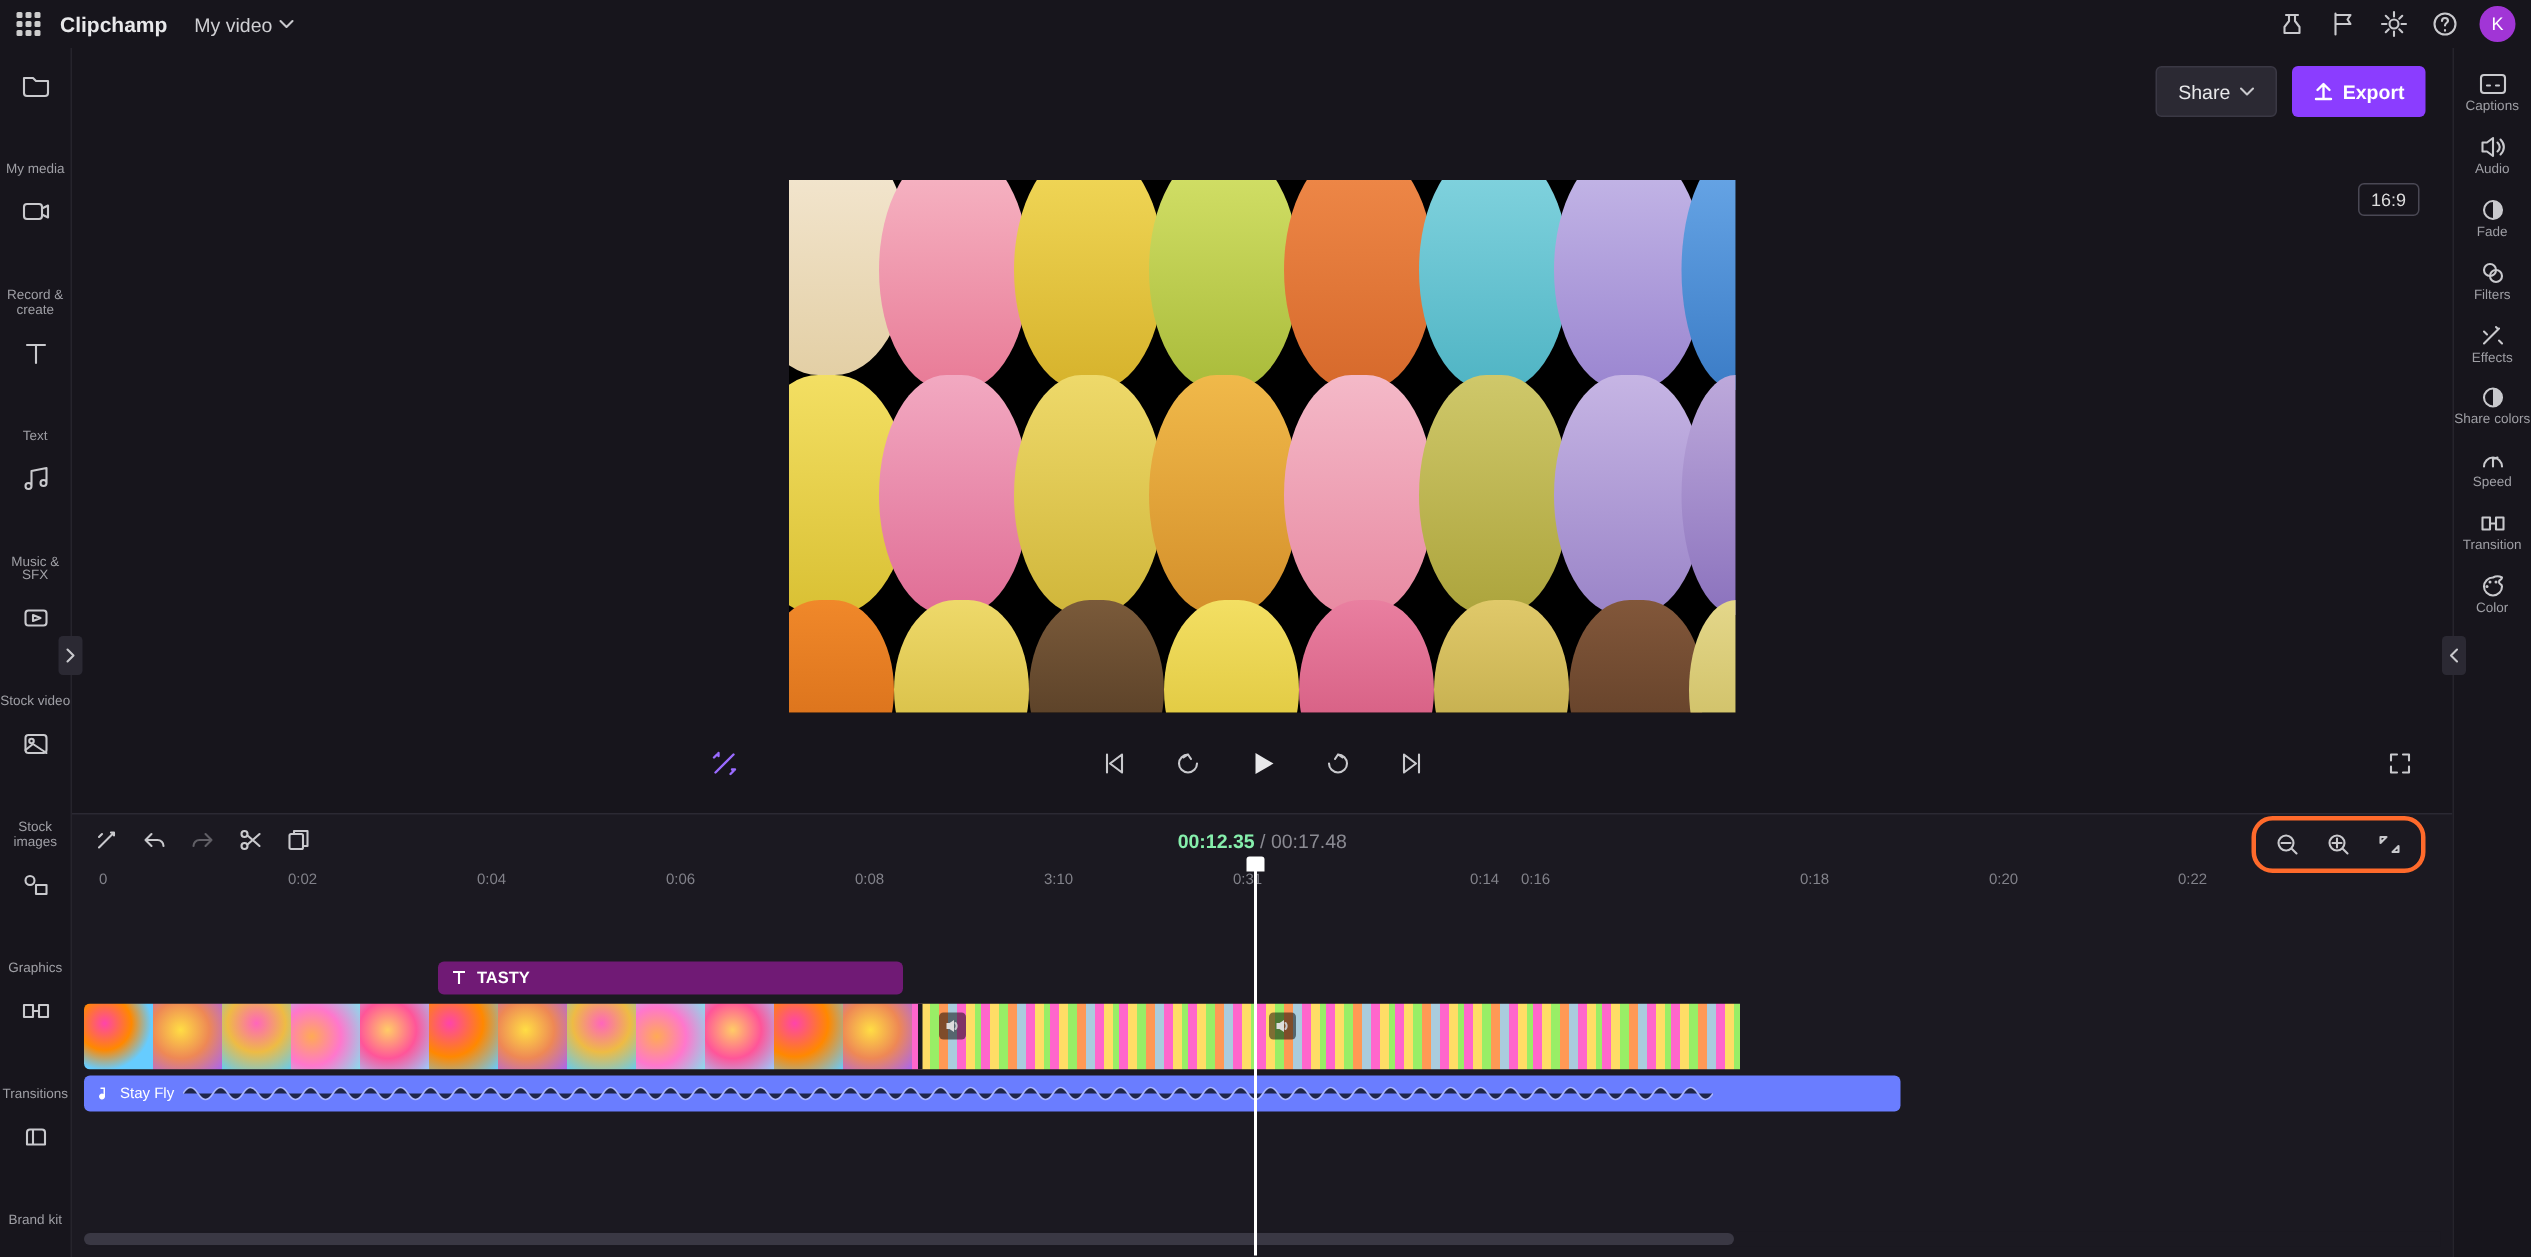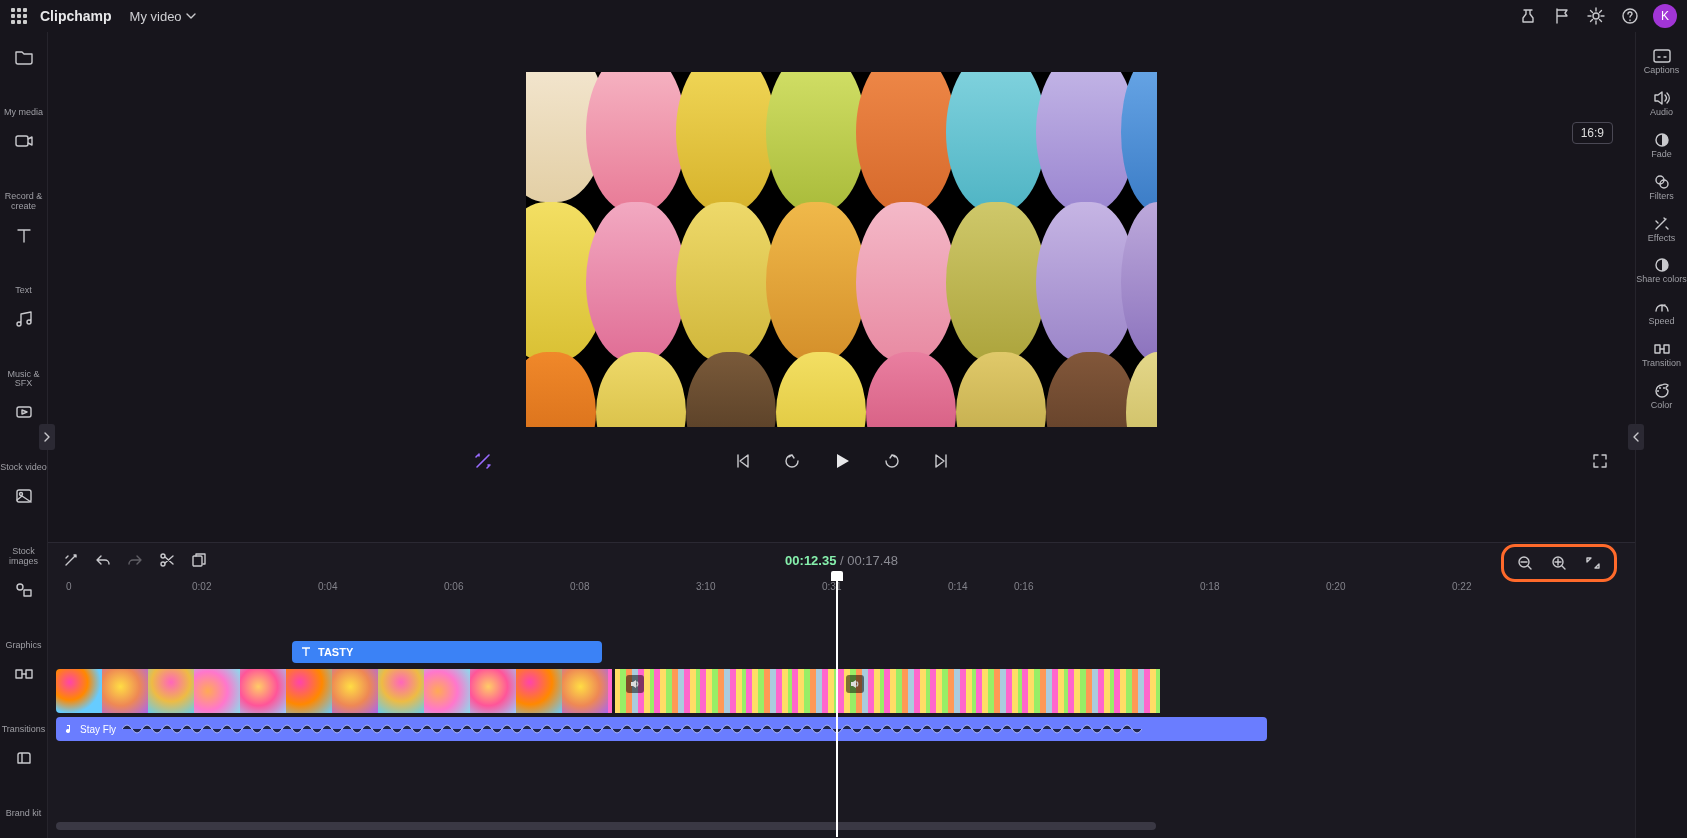--- a/index.html
+++ b/index.html
@@ -119,21 +119,21 @@
     border: 3px solid #ff6a2b; border-radius:14px;
     padding: 3px 8px; display:flex; gap:8px; align-items:center;
   }
   .tl-ruler {
     height: 24px; position:relative; margin: 0 8px; font-size:10px; color:#82828a;
   }
   .tl-ruler .tick { position:absolute; top:4px; }
   .tl-tracks {
     position:relative; margin: 40px 8px 0; height: 160px;
   }
-  .track-text { position:absolute; top:0; left: 236px; width: 310px; height:22px; background:#3b82f6; border-radius:4px; display:flex; align-items:center; gap:6px; padding:0 8px; font-size:11px; font-weight:600; color:#fff;}
+  .track-text { position:absolute; top:0; left: 236px; width: 310px; height:22px; background:#701a75; border-radius:4px; display:flex; align-items:center; gap:6px; padding:0 8px; font-size:11px; font-weight:600; color:#fff;}
   .track-video { position:absolute; top:28px; left:0; right:360px; height:44px; border-radius:4px; overflow:hidden; display:flex;}
   .vthumb { height:44px; flex:0 0 46px; }
   .track-audio { position:absolute; top:76px; left:0; right:360px; height:24px; background:#6a7dff; border-radius:4px; display:flex; align-items:center; gap:6px; padding:0 6px; font-size:10px; color:#fff; overflow:hidden;}
   .playhead { position:absolute; top:0; bottom:0; width:2px; background:#fff; left: 836px; z-index:5;}
   .playhead::before { content:''; position:absolute; top:-6px; left:-5px; width:12px; height:10px; background:#fff; border-radius:2px 2px 0 0;}
   .tl-scroll { height:10px; background:#1b1921; margin: 20px 8px 0; position:relative;}
   .tl-scroll .thumb{ position:absolute; left:0; width:70%; height:8px; top:1px; background:#3a3844; border-radius:4px;}
 
   .speaker-icon { position:absolute; top:6px; width:18px; height:18px; background:rgba(0,0,0,0.5); border-radius:3px; display:flex; align-items:center; justify-content:center;}
   .clip-sep { position:absolute; top:0; width:3px; height:44px; background:#1b1921;}
@@ -252,20 +252,35 @@
     </div>
     <div class="expand">
       <svg width="8" height="10">
           <path class="icon-stroke" d="M2 1l4 4-4 4"></path>
         </svg>
     </div>
   </div>
 
   <div class="center">
     <div class="stage-area">
+      <div class="stage-top">
+        <div class="spacer"></div>
+        <button class="share-btn">
+          <span>Share</span>
+          <svg width="10" height="10">
+              <path class="icon-stroke" d="M1 3l4 4 4-4"></path>
+            </svg>
+        </button>
+        <button class="export-btn">
+          <svg width="14" height="14">
+              <path stroke="#fff" stroke-width="1.6" fill="none" stroke-linecap="round" stroke-linejoin="round" d="M7 11V3M3 6l4-4 4 4M2 12h10"></path>
+            </svg>
+          <span>Export</span>
+        </button>
+      </div>
       <div class="aspect-badge">16:9</div>
 
       <div class="preview">
 
         <div class="macaron" style="left:-30px;top:-30px;width:110px;height:160px;background:linear-gradient(#f5e9d5,#e3cfa5);"></div>
         <div class="macaron" style="left:60px;top:-20px;width:100px;height:160px;background:linear-gradient(#f7b8c6,#e87a96);"></div>
         <div class="macaron" style="left:150px;top:-20px;width:100px;height:160px;background:linear-gradient(#f2d95a,#d6b22b);"></div>
         <div class="macaron" style="left:240px;top:-20px;width:100px;height:160px;background:linear-gradient(#d5e26a,#a9bb3a);"></div>
         <div class="macaron" style="left:330px;top:-20px;width:100px;height:160px;background:linear-gradient(#f08a4a,#d6692b);"></div>
         <div class="macaron" style="left:420px;top:-20px;width:100px;height:160px;background:linear-gradient(#85d5e0,#4fb4c4);"></div>
@@ -388,21 +403,21 @@
       </div>
 
       <div class="tl-ruler">
         <div class="tick" style="left:10px">0</div>
         <div class="tick" style="left:136px">0:02</div>
         <div class="tick" style="left:262px">0:04</div>
         <div class="tick" style="left:388px">0:06</div>
         <div class="tick" style="left:514px">0:08</div>
         <div class="tick" style="left:640px">3:10</div>
         <div class="tick" style="left:766px">0:31</div>
-        <div class="tick" style="left:892px">0:14</div>
+        <div class="tick" style="left:924px">0:14</div>
         <div class="tick" style="left:958px">0:16</div>
         <div class="tick" style="left:1144px">0:18</div>
         <div class="tick" style="left:1270px">0:20</div>
         <div class="tick" style="left:1396px">0:22</div>
         <div class="playhead" style="left:780px;top:0;height:260px"></div>
       </div>
 
       <div class="tl-tracks">
         <div class="track-text">
           <svg width="12" height="12">

